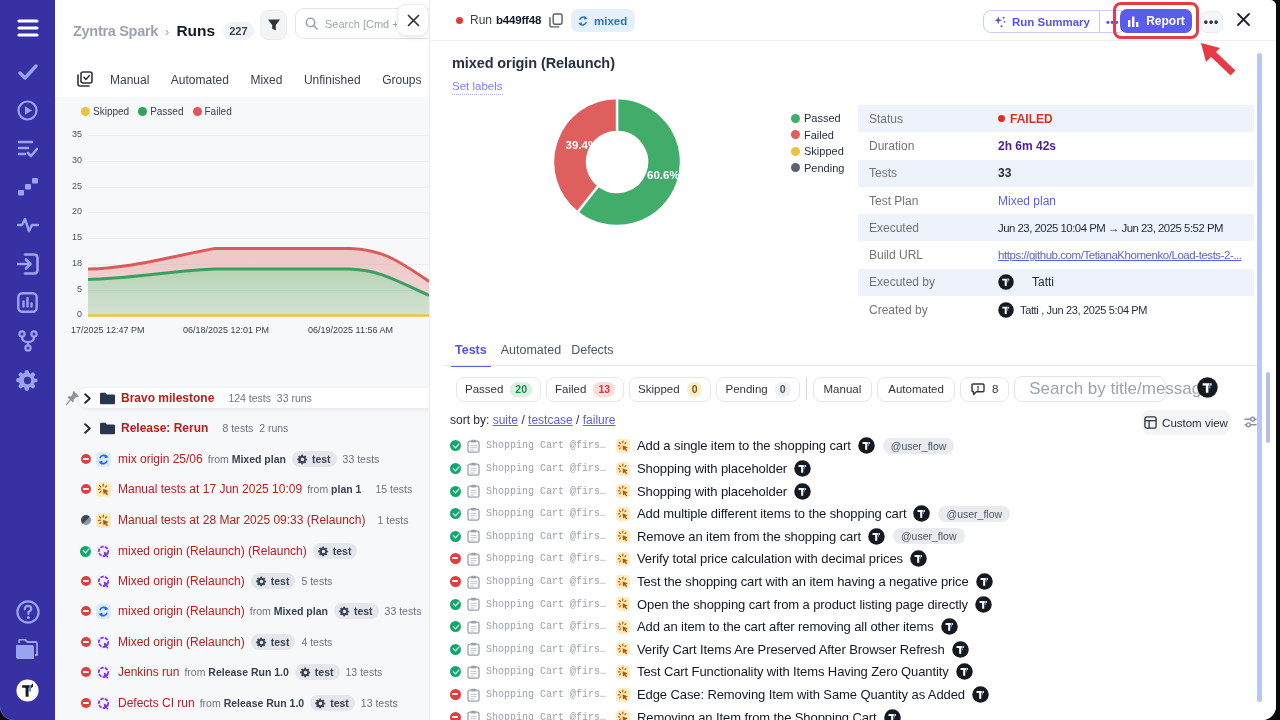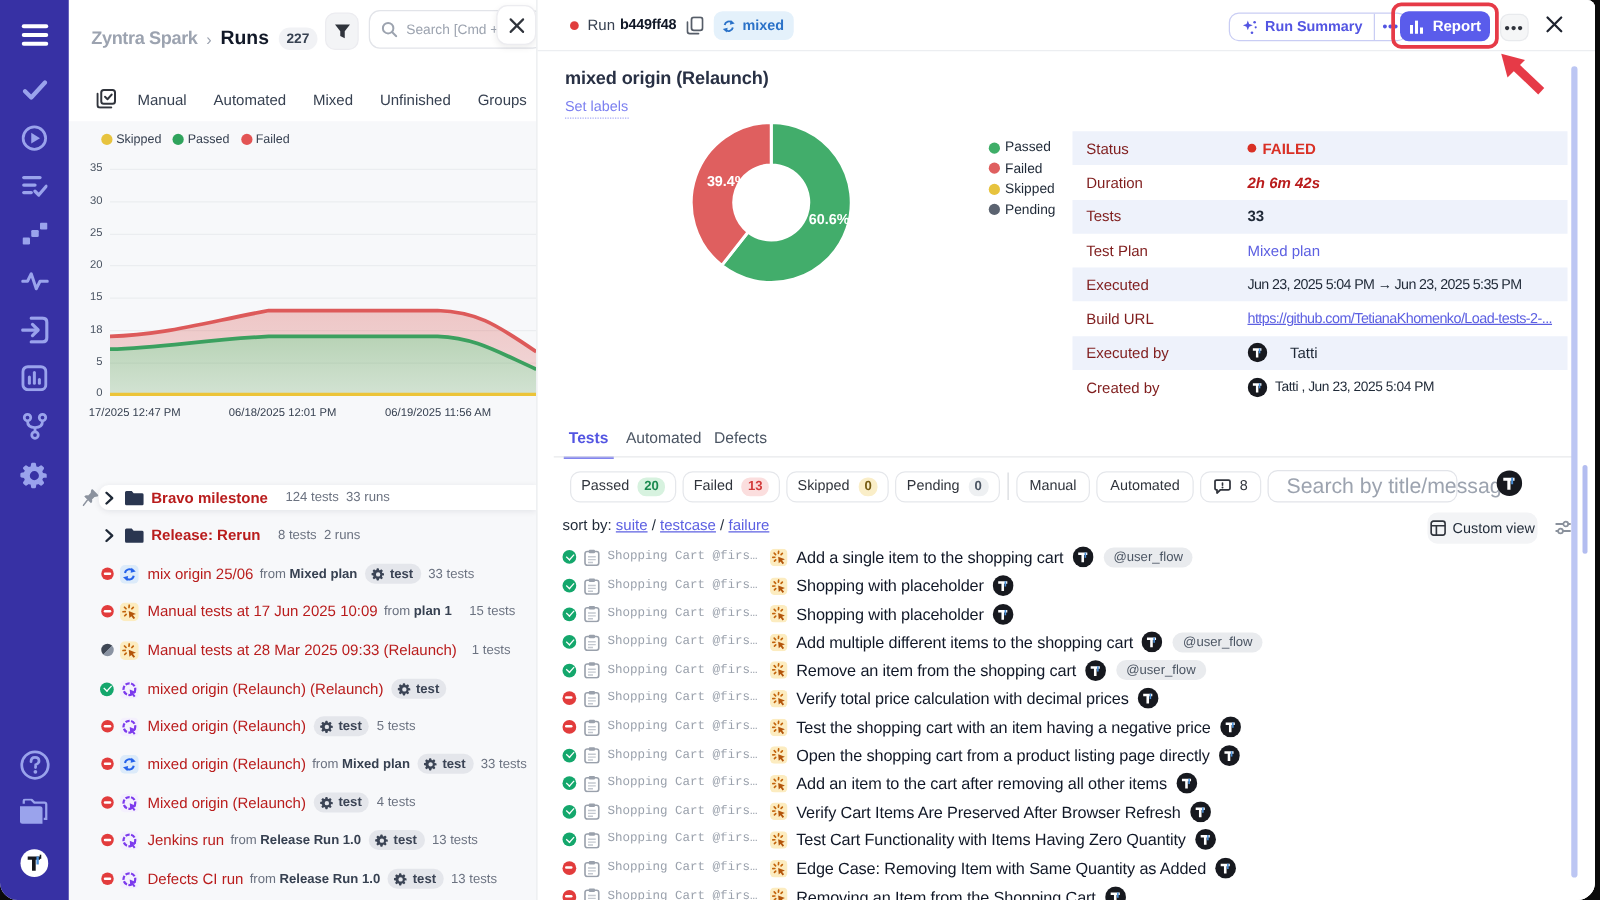--- a/index.html
+++ b/index.html
@@ -59,21 +59,21 @@
 .redbox { position:absolute; left:683px; top:2px; width:86px; height:37px; border:3.5px solid #e63a47; border-radius:8px; }
 .btn-report { position:absolute; left:690px; top:9px; width:72px; height:24px; background:#5a5ceb; border-radius:7px; color:#fff; font-size:12px; font-weight:600; display:flex; align-items:center; justify-content:center; }
 .btn-dots { position:absolute; left:770px; top:11px; width:23px; height:22px; background:#f5f6f7; border:1px solid #e8eaed; border-radius:7px; display:flex; align-items:center; justify-content:center; color:#30343c; letter-spacing:1px; font-weight:700; font-size:12px; }
 .btn-x { position:absolute; left:806px; top:12px; }
 .rtitle { position:absolute; left:22px; top:55px; font-size:14.5px; font-weight:700; color:#283044; letter-spacing:-0.1px; }
 .setlabels { position:absolute; left:22px; top:80px; font-size:11.5px; color:#7b7ff0; border-bottom:1px dotted #a7abf5; padding-bottom:2px; }
 
 .itable { position:absolute; left:428px; top:105px; width:396px; }
 .irow { height:27.3px; display:flex; align-items:center; font-size:12px; white-space:nowrap; }
 .irow:nth-child(odd) { background:#eef2fb; }
-.irow .lbl { width:140px; padding-left:11px; color:#7f1d1d; font-size:12px; flex:none; }
+.irow .lbl { width:140px; padding-left:11px; color:#737373; font-size:12px; flex:none; }
 .irow .val { color:#1f2937; display:flex; align-items:center; }
 .failedtxt { color:#d93025; font-weight:700; display:flex; align-items:center; }
 .linktxt { color:#5d60e2; }
 .urltxt { color:#5d60e2; text-decoration:underline; font-size:11.5px; letter-spacing:-0.45px; }
 
 .dlegend { position:absolute; left:361px; top:112px; font-size:11px; color:#1f2937; }
 .dlegend div { display:flex; align-items:center; margin-bottom:4.6px; }
 .dlegend i { width:9px; height:9px; border-radius:50%; margin-right:4px; }
 
 .rtabs { position:absolute; left:21px; top:343px; display:flex; font-size:12.5px; }
@@ -406,39 +406,39 @@
     <div class="itable">
       <div class="irow">
           <span class="lbl">Status</span>
           <span class="val">
             <span class="failedtxt"><span style="width:7px;height:7px;border-radius:50%;background:#d93025;display:inline-block;margin-right:5px;"></span>FAILED</span>
           </span>
         </div>
       <div class="irow">
           <span class="lbl">Duration</span>
           <span class="val">
-            <b style="font-weight:700;color:#b91c1c;font-style:italic;">2h 6m 42s</b>
+            <b style="font-weight:700;color:#4c1d95;">2h 6m 42s</b>
           </span>
         </div>
       <div class="irow">
           <span class="lbl">Tests</span>
           <span class="val">
             <b style="font-weight:700;color:#1f2937;">33</b>
           </span>
         </div>
       <div class="irow">
           <span class="lbl">Test Plan</span>
           <span class="val">
             <span class="linktxt">Mixed plan</span>
           </span>
         </div>
       <div class="irow">
           <span class="lbl">Executed</span>
           <span class="val">
-            <span style="font-size:11.4px;letter-spacing:-0.5px;">Jun 23, 2025 5:04 PM → Jun 23, 2025 5:35 PM</span>
+            <span style="font-size:11.4px;letter-spacing:-0.5px;">Jun 23, 2025 10:04 PM → Jun 23, 2025 5:52 PM</span>
           </span>
         </div>
       <div class="irow">
           <span class="lbl">Build URL</span>
           <span class="val">
             <span class="urltxt">https://github.com/TetianaKhomenko/Load-tests-2-...</span>
           </span>
         </div>
       <div class="irow">
           <span class="lbl">Executed by</span>

